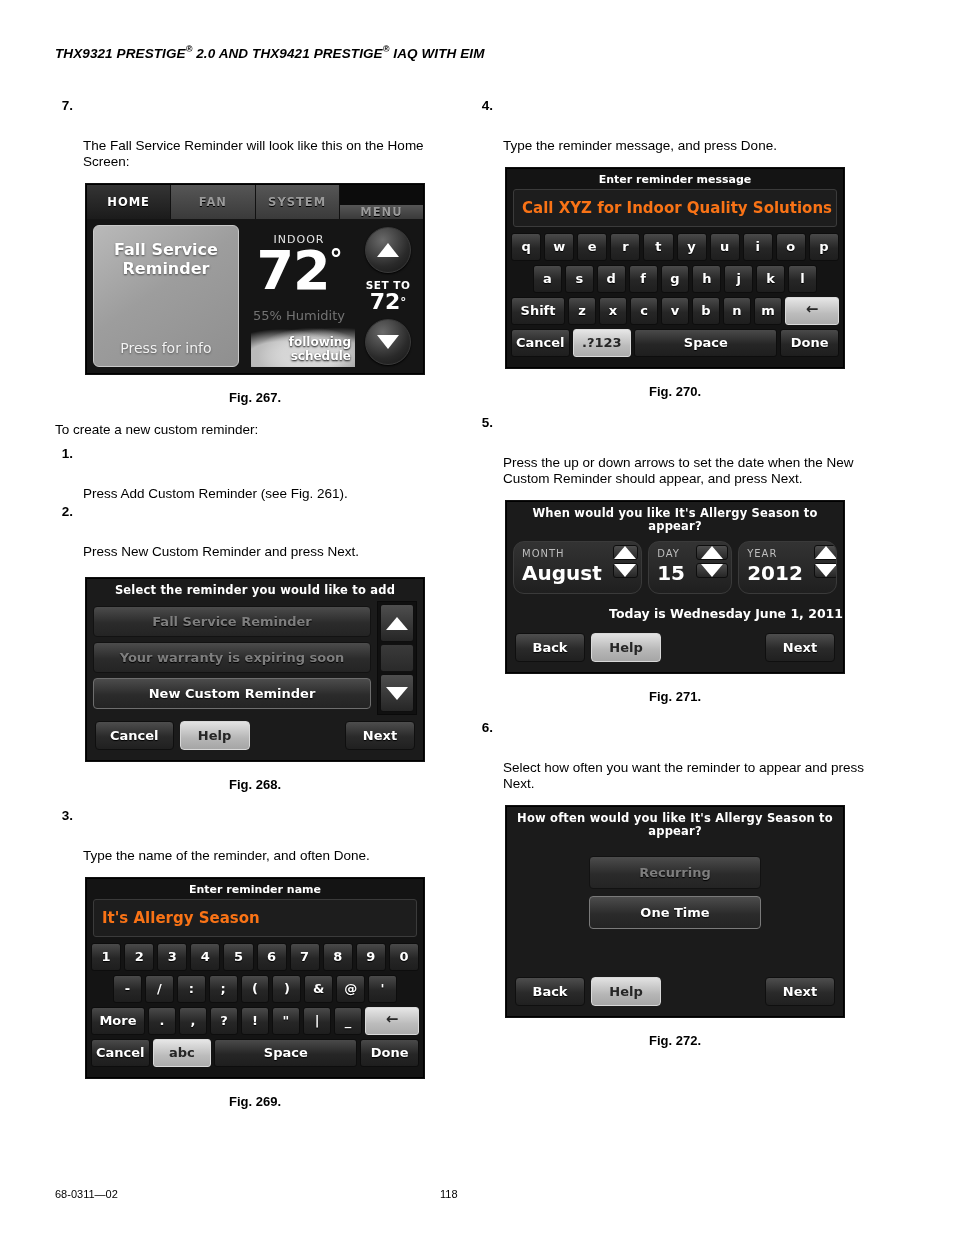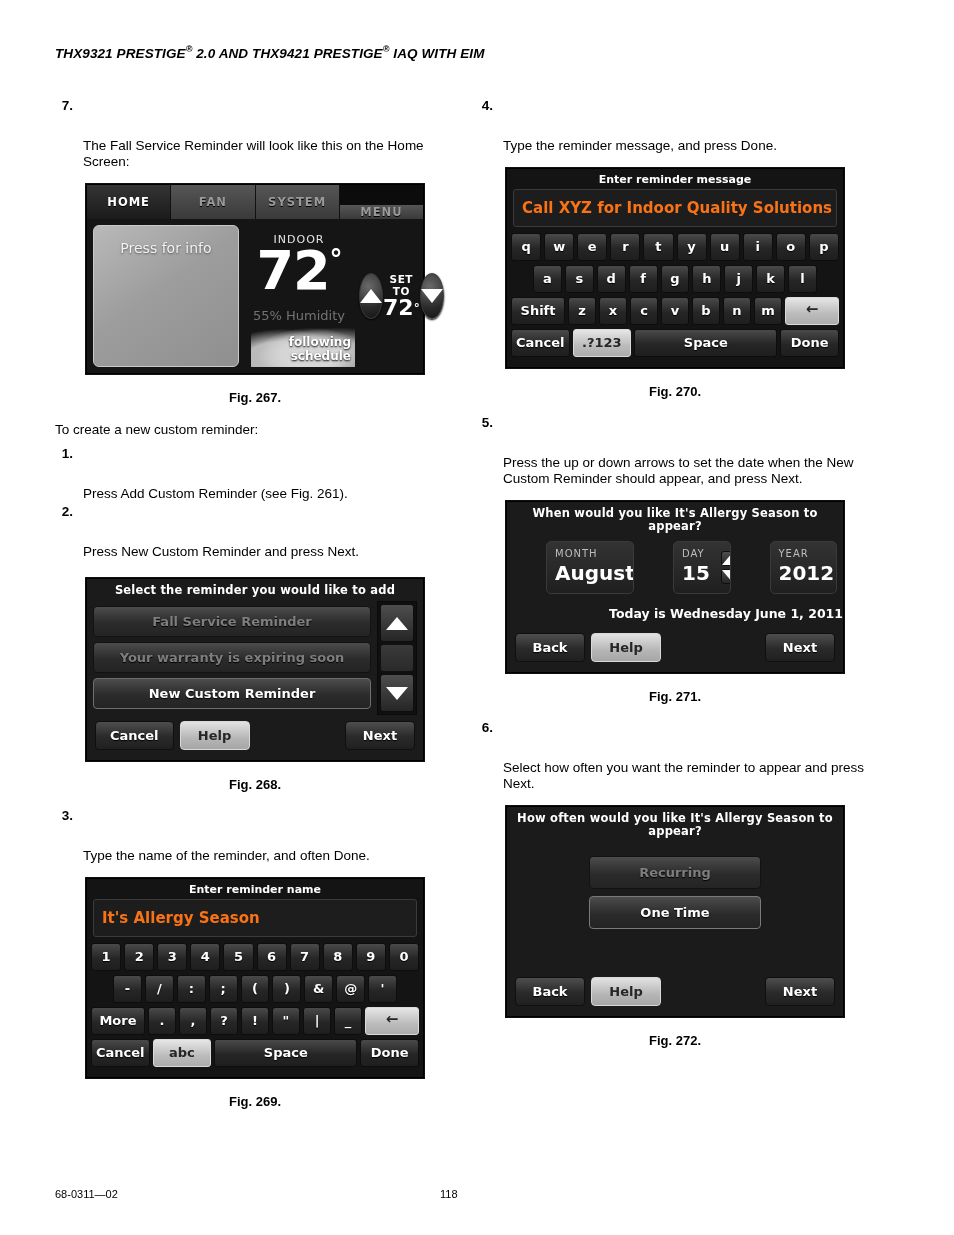--- a/index.html
+++ b/index.html
@@ -108,21 +108,21 @@
     background:radial-gradient(ellipse at 30% 70%, rgba(215,215,215,.85) 0 34%, rgba(215,215,215,0) 62%),
                radial-gradient(ellipse at 58% 62%, rgba(225,225,225,.8) 0 34%, rgba(225,225,225,0) 64%),
                radial-gradient(ellipse at 82% 78%, rgba(200,200,200,.8) 0 38%, rgba(200,200,200,0) 66%);
   }
   .sched {
     position:absolute; left:0; right:4px; bottom:4px;
     color:#ffffff; font-weight:bold; font-size:12px; text-align:right;
     text-shadow:0 1px 2px #000;
   }
   .setto-col {
-    width:58px; display:flex; flex-direction:row; align-items:center;
+    width:58px; display:flex; flex-direction:column; align-items:center;
     justify-content:space-between; padding:2px 0 2px;
   }
   .round-btn {
     width:46px; height:46px; border-radius:50%;
     background:radial-gradient(circle at 38% 28%, #6a6a6a, #2a2a2a 62%, #141414);
     border:1px solid #3a3a3a;
     display:flex; align-items:center; justify-content:center;
     box-shadow:0 1px 2px #000;
   }
   .tri-up {
@@ -212,25 +212,24 @@
     border:1px solid #dadada;
   }
   .key.wide2 { flex:2; }
   .key.wide5 { flex:5; }
   .kb-indent { padding-left:22px; padding-right:22px; }
   .arrow-left { font-size:15px; line-height:13px; }
 
   
   .date-row { display:flex; gap:6px; padding:4px 6px 2px; }
   .date-box {
-    display:flex; align-items:center;
+    display:flex; align-items:flex-start;
     background:linear-gradient(#333,#1f1f1f);
-    border:1px solid #3a3a3a; border-radius:5px;
+    border:1px solid #3a3a3a; border-radius:11px;
     overflow:hidden;
-    margin-left:33px;
   }
   .date-box.month { flex:1.55; }
   .date-box.day   { flex:1; }
   .date-box.year  { flex:1.18; }
   .date-val-wrap { flex:1; padding:6px 8px 8px; }
   .date-lbl { color:#bdbdbd; font-size:10px; letter-spacing:1px; }
   .date-val { color:#fff; font-size:20px; font-weight:bold; line-height:24px; margin-top:2px; }
   .date-arrows { width:38px; display:flex; flex-direction:column; gap:3px; padding:3px; }
   .date-arrow {
     flex:1; background:linear-gradient(#4e4e4e,#262626);
@@ -282,20 +281,24 @@
           </div>
         <div class="tab">
             <span>SYSTEM</span>
           </div>
         <div class="tab">
             <span>MENU</span>
           </div>
       </div>
       <div class="home-body">
         <div class="reminder-card">
+          <div class="reminder-title">
+            <div>Fall Service</div>
+            <div>Reminder</div>
+          </div>
           <div class="reminder-sub">Press for info</div>
         </div>
         <div class="temp-panel">
           <div class="indoor-lbl">INDOOR</div>
           <div class="big-temp"><span>72</span><span class="deg">°</span></div>
           <div class="humidity">55% Humidity</div>
           <div class="cloud"></div>
           <div class="sched">following schedule</div>
         </div>
         <div class="setto-col">

